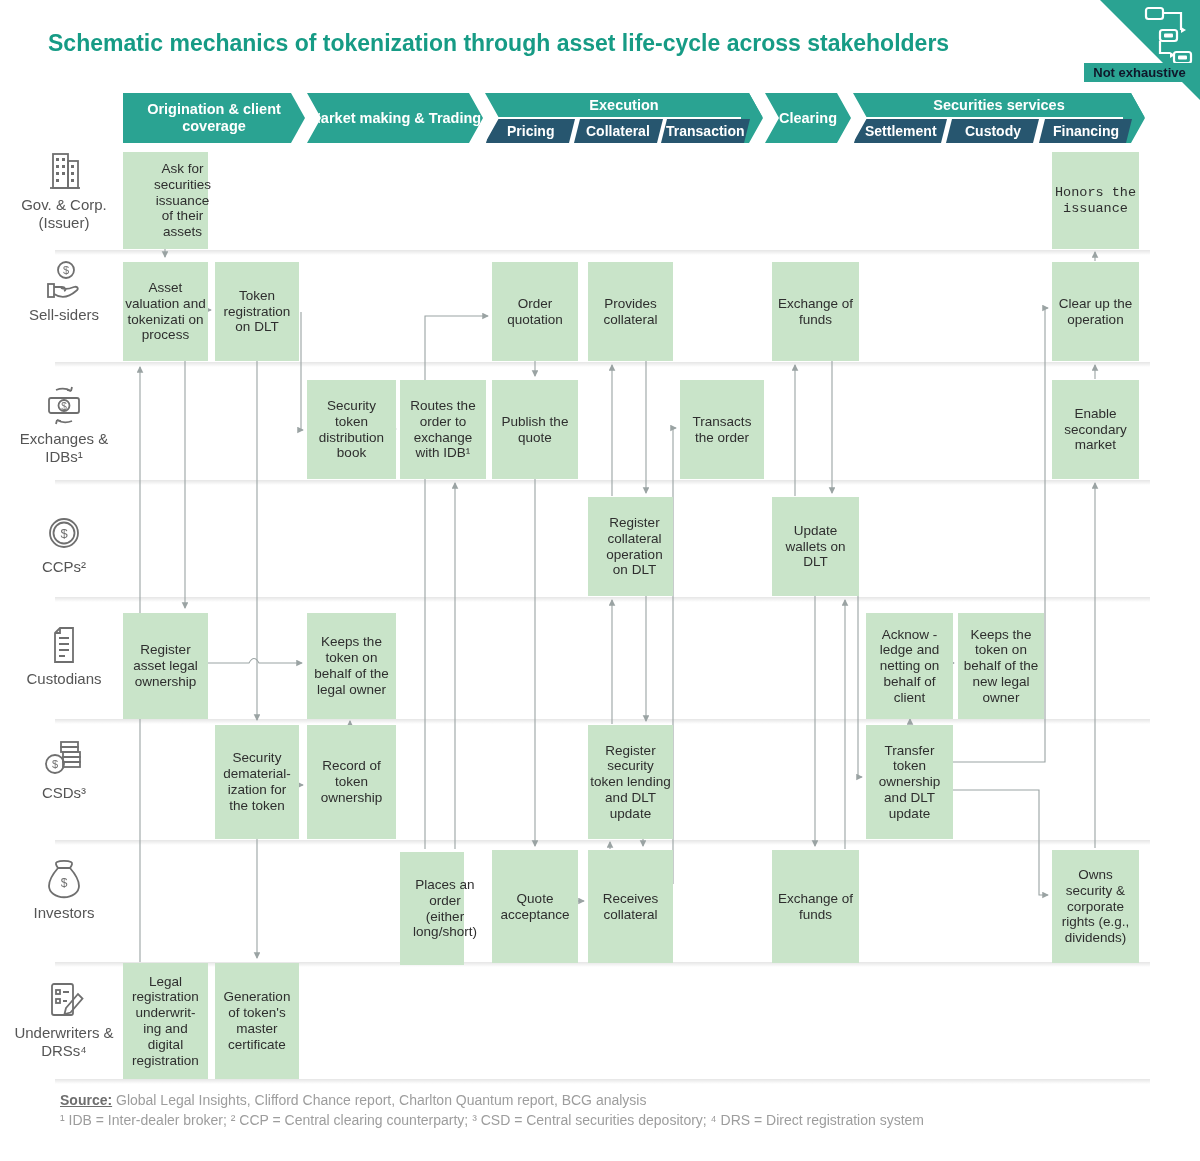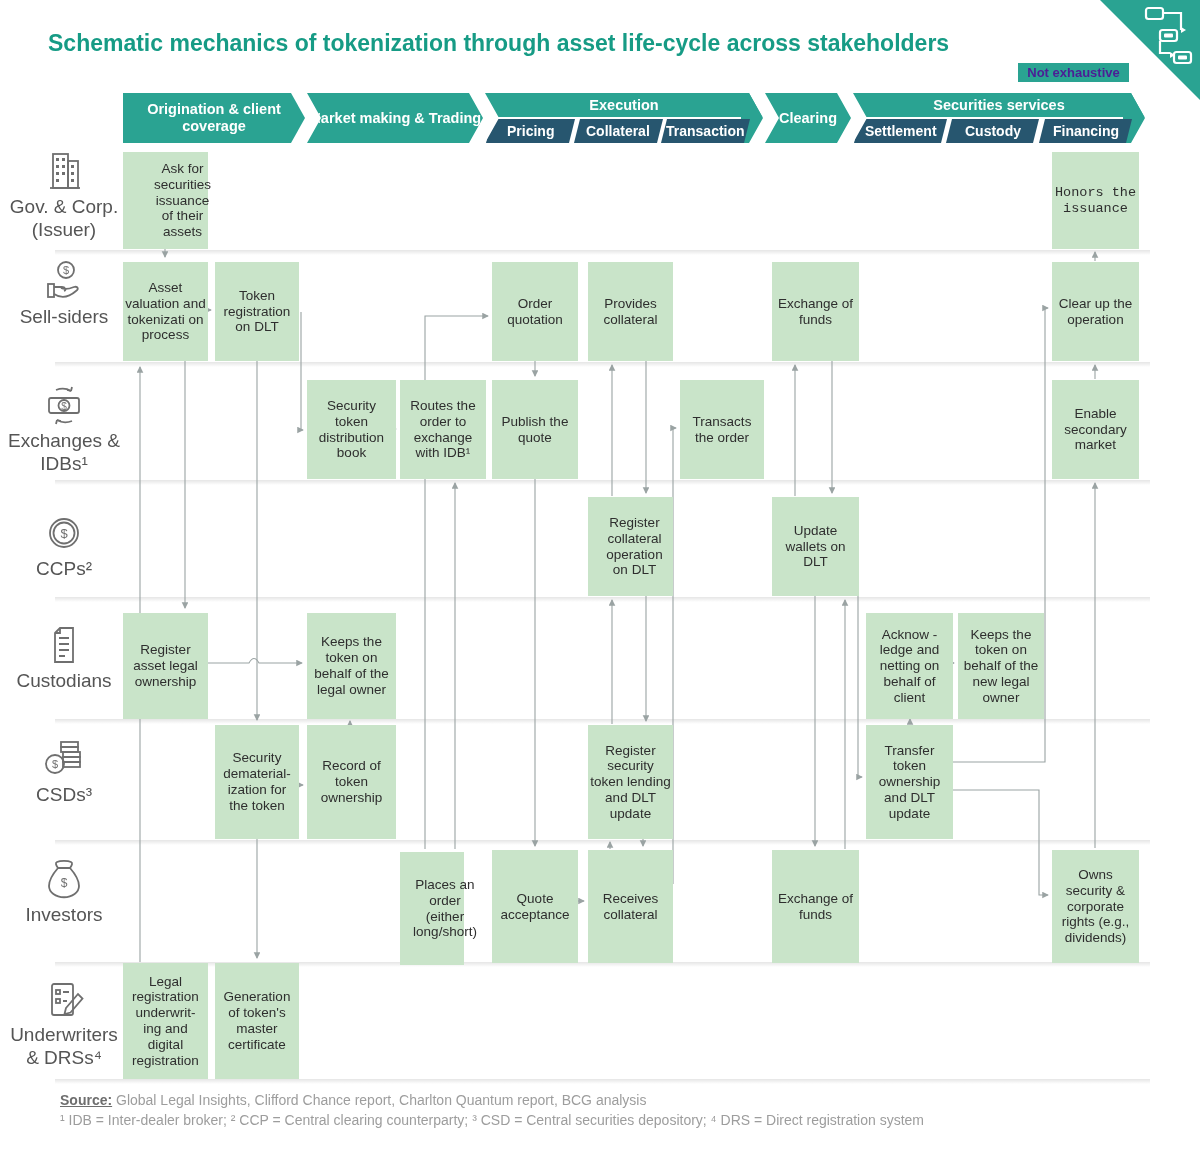--- a/index.html
+++ b/index.html
@@ -4,21 +4,21 @@
 <style>
   :root{
     --teal:#2aa392; --navy:#27566f; --green:#c9e4c9; --title:#169b85;
     --arrow:#9aa3a3; --label:#555; --boxtext:#2e2e2e;
   }
   html,body{margin:0;padding:0;background:#fff;}
   body{font-family:"Liberation Sans",sans-serif;}
   .canvas{position:relative;width:1200px;height:1161px;background:#fff;overflow:hidden;}
 
   .page-title{position:absolute;left:48px;top:30px;width:950px;font-size:23px;font-weight:bold;color:var(--title);}
-  .badge{position:absolute;left:1018px;top:63px;width:111px;height:19px;background:var(--teal);color:#4c1d95;
+  .badge{position:absolute;left:1084px;top:63px;width:111px;height:19px;background:var(--teal);color:#0f172a;
          font-size:13px;font-weight:bold;display:flex;align-items:center;justify-content:center;}
   .corner{position:absolute;right:0;top:0;width:100px;height:100px;}
 
   
   .phase{position:absolute;top:93px;height:50px;}
   .chev{background:var(--teal);color:#fff;font-weight:bold;font-size:14.5px;line-height:1.15;
         display:flex;align-items:center;justify-content:center;text-align:center;
         clip-path:polygon(0 0, calc(100% - 14px) 0, 100% 50%, calc(100% - 14px) 100%, 0 100%, 14px 50%);}
   .chev.first{clip-path:polygon(0 0, calc(100% - 14px) 0, 100% 50%, calc(100% - 14px) 100%, 0 100%);}
   .group{background:#fff;clip-path:polygon(0 0, calc(100% - 14px) 0, 100% 50%, calc(100% - 14px) 100%, 0 100%, 14px 50%);}
@@ -26,21 +26,21 @@
         font-weight:bold;font-size:14.5px;display:flex;align-items:center;justify-content:center;}
   .group .gpoint{position:absolute;right:0;top:0;bottom:0;width:22px;background:var(--teal);}
   .group .subs{position:absolute;left:4px;right:16px;bottom:0;height:24px;display:flex;gap:5px;}
   .group .sub{flex:1;background:var(--navy);color:#fff;font-weight:bold;font-size:14px;
         display:flex;align-items:center;justify-content:center;transform:skewX(-14deg);}
   .group .sub>span{transform:skewX(14deg);}
 
   
   .stake{position:absolute;left:8px;width:112px;display:flex;flex-direction:column;align-items:center;gap:2px;}
   .stake svg{display:block;}
-  .stake .slabel{font-size:19px;color:var(--label);text-align:center;line-height:1.2;}
+  .stake .slabel{font-size:15px;color:var(--label);text-align:center;line-height:1.2;}
 
   
   .box{position:absolute;background:var(--green);color:var(--boxtext);font-size:13.5px;line-height:1.17;
        display:flex;align-items:center;justify-content:center;text-align:center;padding:3px 2px;box-sizing:border-box;}
 
   .rowsep{position:absolute;left:55px;width:1095px;height:5px;
           background:linear-gradient(to bottom, rgba(0,0,0,0.10), rgba(0,0,0,0));}
 
   .footer{position:absolute;left:60px;top:1090px;width:1090px;font-size:14px;color:#9d9d9d;line-height:1.45;}
   .footer b{color:#6e6e6e;text-decoration:underline;}

